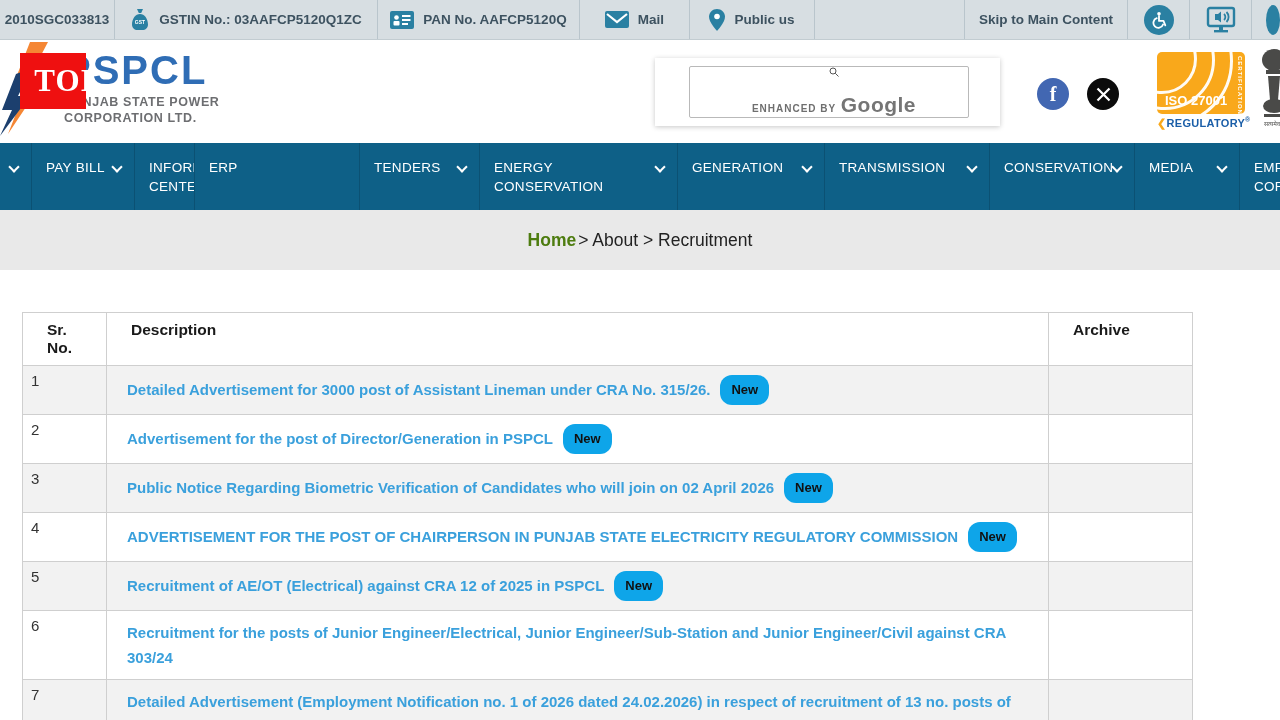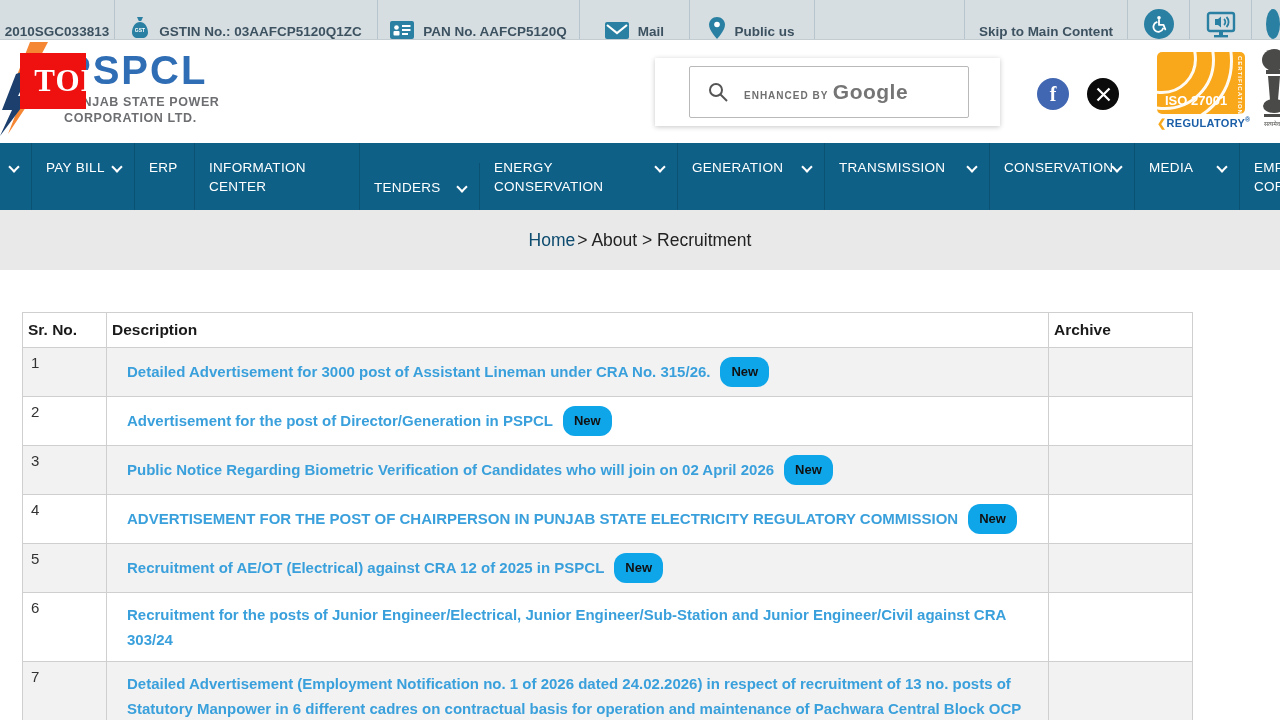--- a/index.html
+++ b/index.html
@@ -2,21 +2,21 @@
 <html><head>
 <meta charset="utf-8">
 <style>
   * { margin:0; padding:0; box-sizing:border-box; }
   html,body { width:1280px; height:720px; overflow:hidden; background:#fff;
               font-family:"Liberation Sans", sans-serif; }
   .page { position:relative; width:1280px; height:720px; overflow:hidden; }
 
   
   .topbar { display:flex; height:40px; background:#d7dee2; border-bottom:1px solid #c2ccd1; }
-  .tcell { display:flex; align-items:flex-end; justify-content:center; gap:9px;
+  .tcell { display:flex; align-items:center; justify-content:center; gap:9px;
            border-right:1px solid #b9c5cc; height:100%; color:#3d5260;
            font-size:13.5px; font-weight:600; white-space:nowrap; overflow:hidden; }
   .tcell svg { flex:0 0 auto; }
   .ticon { color:#2a80a2; }
   .circle-icon { width:30px; height:30px; border-radius:50%; background:#2a80a2;
                  display:flex; align-items:center; justify-content:center; }
   .half-circle { width:30px; height:30px; border-radius:50%; background:#2a80a2; margin-left:14px; }
 
   
   .header { position:relative; height:103px; background:#fff; }
@@ -25,21 +25,21 @@
              display:flex; align-items:center; justify-content:center; z-index:3;padding-left:22px; }
   .toi-box span { color:#fff; font-family:"Liberation Serif", serif; font-weight:bold; font-size:31px; letter-spacing:1px; }
   .pspcl-text { position:absolute; left:64px; top:6px; z-index:2; }
   .pspcl-title { font-size:40px; font-weight:bold; color:#2f6db5; letter-spacing:2px; line-height:48px; }
   .pspcl-sub { font-size:12.5px; font-weight:bold; color:#6d6e71; letter-spacing:.6px; line-height:16px; }
 
   .search-panel { position:absolute; left:655px; top:18px; width:345px; height:68px; background:#fff;
                   box-shadow:0 1px 5px rgba(0,0,0,.22); z-index:2; }
   .search-box { position:absolute; left:34px; top:8px; width:280px; height:52px;
                 border:1px solid #b9b9b9; border-radius:2px; background:#fff;
-                display:flex; align-items:center; padding-left:18px; gap:16px; cursor:text; }
+                display:flex; align-items:center; padding-left:10px; gap:16px; cursor:text;flex-direction:column; }
   .enh { font-size:10px; color:#6f6f6f; letter-spacing:1px; font-weight:600; }
   .ggl { font-size:21px; color:#757575; font-weight:600; letter-spacing:.5px; }
 
   .social { position:absolute; top:38px; width:32px; height:32px; border-radius:50%;
             display:flex; align-items:center; justify-content:center; }
   .fb { left:1037px; background:#4267b2; color:#fff;
         font-family:"Liberation Serif", serif; font-weight:bold; font-size:20px; }
   .xx { left:1087px; background:#0b0b0b; }
 
   .iso-badge { position:absolute; left:1157px; top:12px; width:88px; }
@@ -53,39 +53,39 @@
   .intercert .oc { color:#f9a81b; font-weight:bold; }
   .emblem { position:absolute; left:1258px; top:8px; }
 
   
   .nav { display:flex; height:67px; background:#0e6087; }
   .nav-item { position:relative; border-right:1px solid #0b5173; padding:15px 12px 0 14px;
               color:#fff; font-weight:normal; font-size:13.5px; letter-spacing:.3px;
               line-height:19px; cursor:pointer; overflow:hidden; white-space:normal; }
   .nav-item:nth-child(1){width:32px;}  .nav-item:nth-child(2){width:103px;}
   .nav-item:nth-child(3){width:60px;}  .nav-item:nth-child(4){width:165px;}
-  .nav-item:nth-child(5){width:120px;margin-top:20px;} .nav-item:nth-child(6){width:198px;}
+  .nav-item:nth-child(5){width:120px;} .nav-item:nth-child(6){width:198px;}
   .nav-item:nth-child(7){width:147px;} .nav-item:nth-child(8){width:165px;}
   .nav-item:nth-child(9){width:145px;} .nav-item:nth-child(10){width:105px;}
   .nav-item:nth-child(11){width:40px; border-right:none;}
   .chev { position:absolute; right:13px; top:20px; width:8px; height:8px;
           border-right:2.5px solid #fff; border-bottom:2.5px solid #fff; transform:rotate(45deg); }
   .nav-item.only-chev .chev { right:auto; left:10px; }
 
   
   .breadcrumb { height:60px; background:#e9e9e9; display:flex; align-items:center; justify-content:center;
                 font-size:17.5px; color:#222; }
-  .bc-home { color:#0c4a6e; cursor:pointer; }
+  .bc-home { color:#4d7c0f; cursor:pointer;font-weight:bold; }
   .bc-rest { margin-left:2px; }
 
   
   .content { padding:42px 0 0 22px; background:#fff; }
   table { border-collapse:collapse; width:1170px; table-layout:fixed; }
   th, td { border:1px solid #cfcfcf; vertical-align:top; text-align:left; }
-  th { font-size:15.5px; color:#1a1a1a; padding:8px 5px; background:#fff; }
+  th { font-size:15.5px; color:#1a1a1a; padding:8px 24px; background:#fff; }
   col.c-sr { width:84px; } col.c-desc { width:942px; } col.c-arch { width:144px; }
   tbody tr:nth-child(odd) td { background:#f2f2f2; }
   td.sr { font-size:15px; color:#333; padding:6px 8px; }
   td.desc { padding:9px 8px 9px 20px; line-height:25px; }
   td.desc a { color:#3aa0dc; font-weight:bold; font-size:15px; text-decoration:none; }
   .new-badge { display:inline-block; margin-left:10px; background:#0ea5e9; color:#111;
                font-weight:bold; font-size:13px; padding:2px 11px 3px; border-radius:12px; vertical-align:1px; }
 </style>
 </head>
 <body>
@@ -208,22 +208,22 @@
         <ellipse cx="16" cy="58" rx="11" ry="7"></ellipse>
         <rect x="6" y="66" width="20" height="3"></rect>
       </g>
       <text x="14" y="78" font-size="6" fill="#4a4a48" text-anchor="middle">सत्यमेव</text>
     </svg>
   </div>
 
   <div class="nav">
       <div class="nav-item only-chev"><span></span><span class="chev"></span></div>
       <div class="nav-item"><span>PAY BILL</span><span class="chev"></span></div>
+      <div class="nav-item"><span>INFORMATION CENTER</span></div>
       <div class="nav-item"><span>ERP</span></div>
-      <div class="nav-item"><span>INFORMATION CENTER</span></div>
       <div class="nav-item"><span>TENDERS</span><span class="chev"></span></div>
       <div class="nav-item"><span>ENERGY CONSERVATION</span><span class="chev"></span></div>
       <div class="nav-item"><span>GENERATION</span><span class="chev"></span></div>
       <div class="nav-item"><span>TRANSMISSION</span><span class="chev"></span></div>
       <div class="nav-item"><span>CONSERVATION</span><span class="chev"></span></div>
       <div class="nav-item"><span>MEDIA</span><span class="chev"></span></div>
       <div class="nav-item"><span>EMPLOYEE CORNER</span></div>
     </div>
 
   <div class="breadcrumb">

